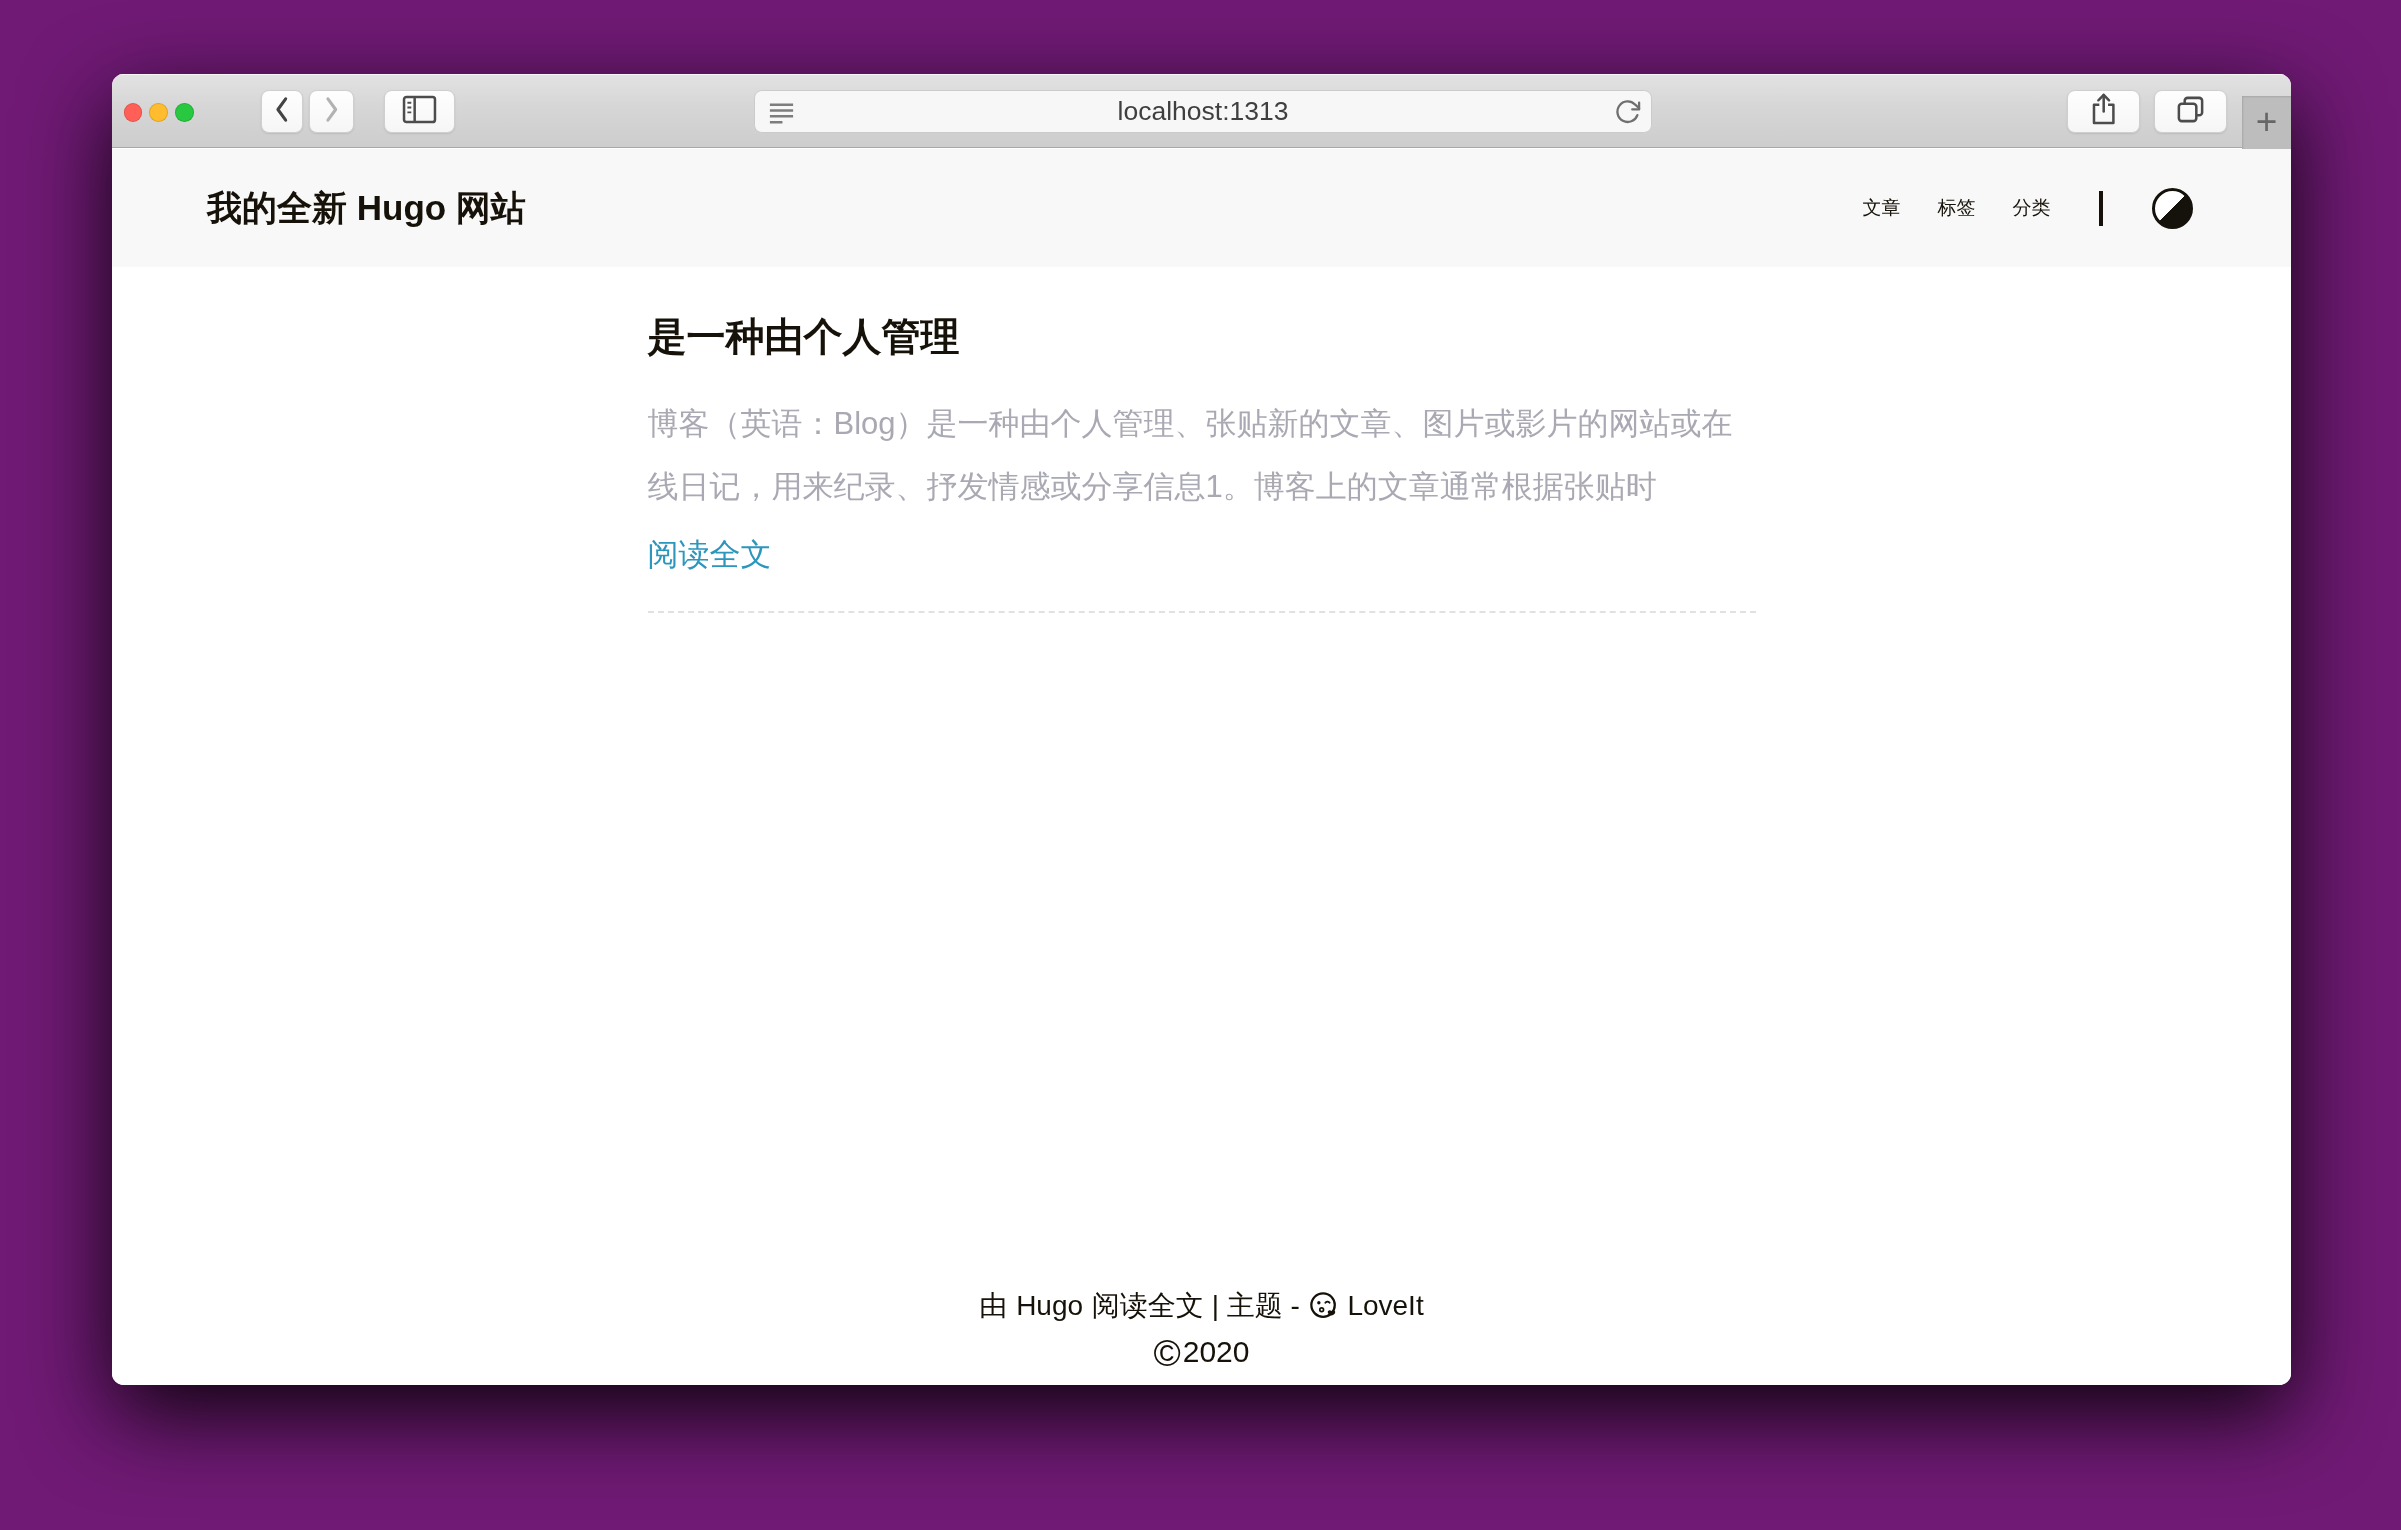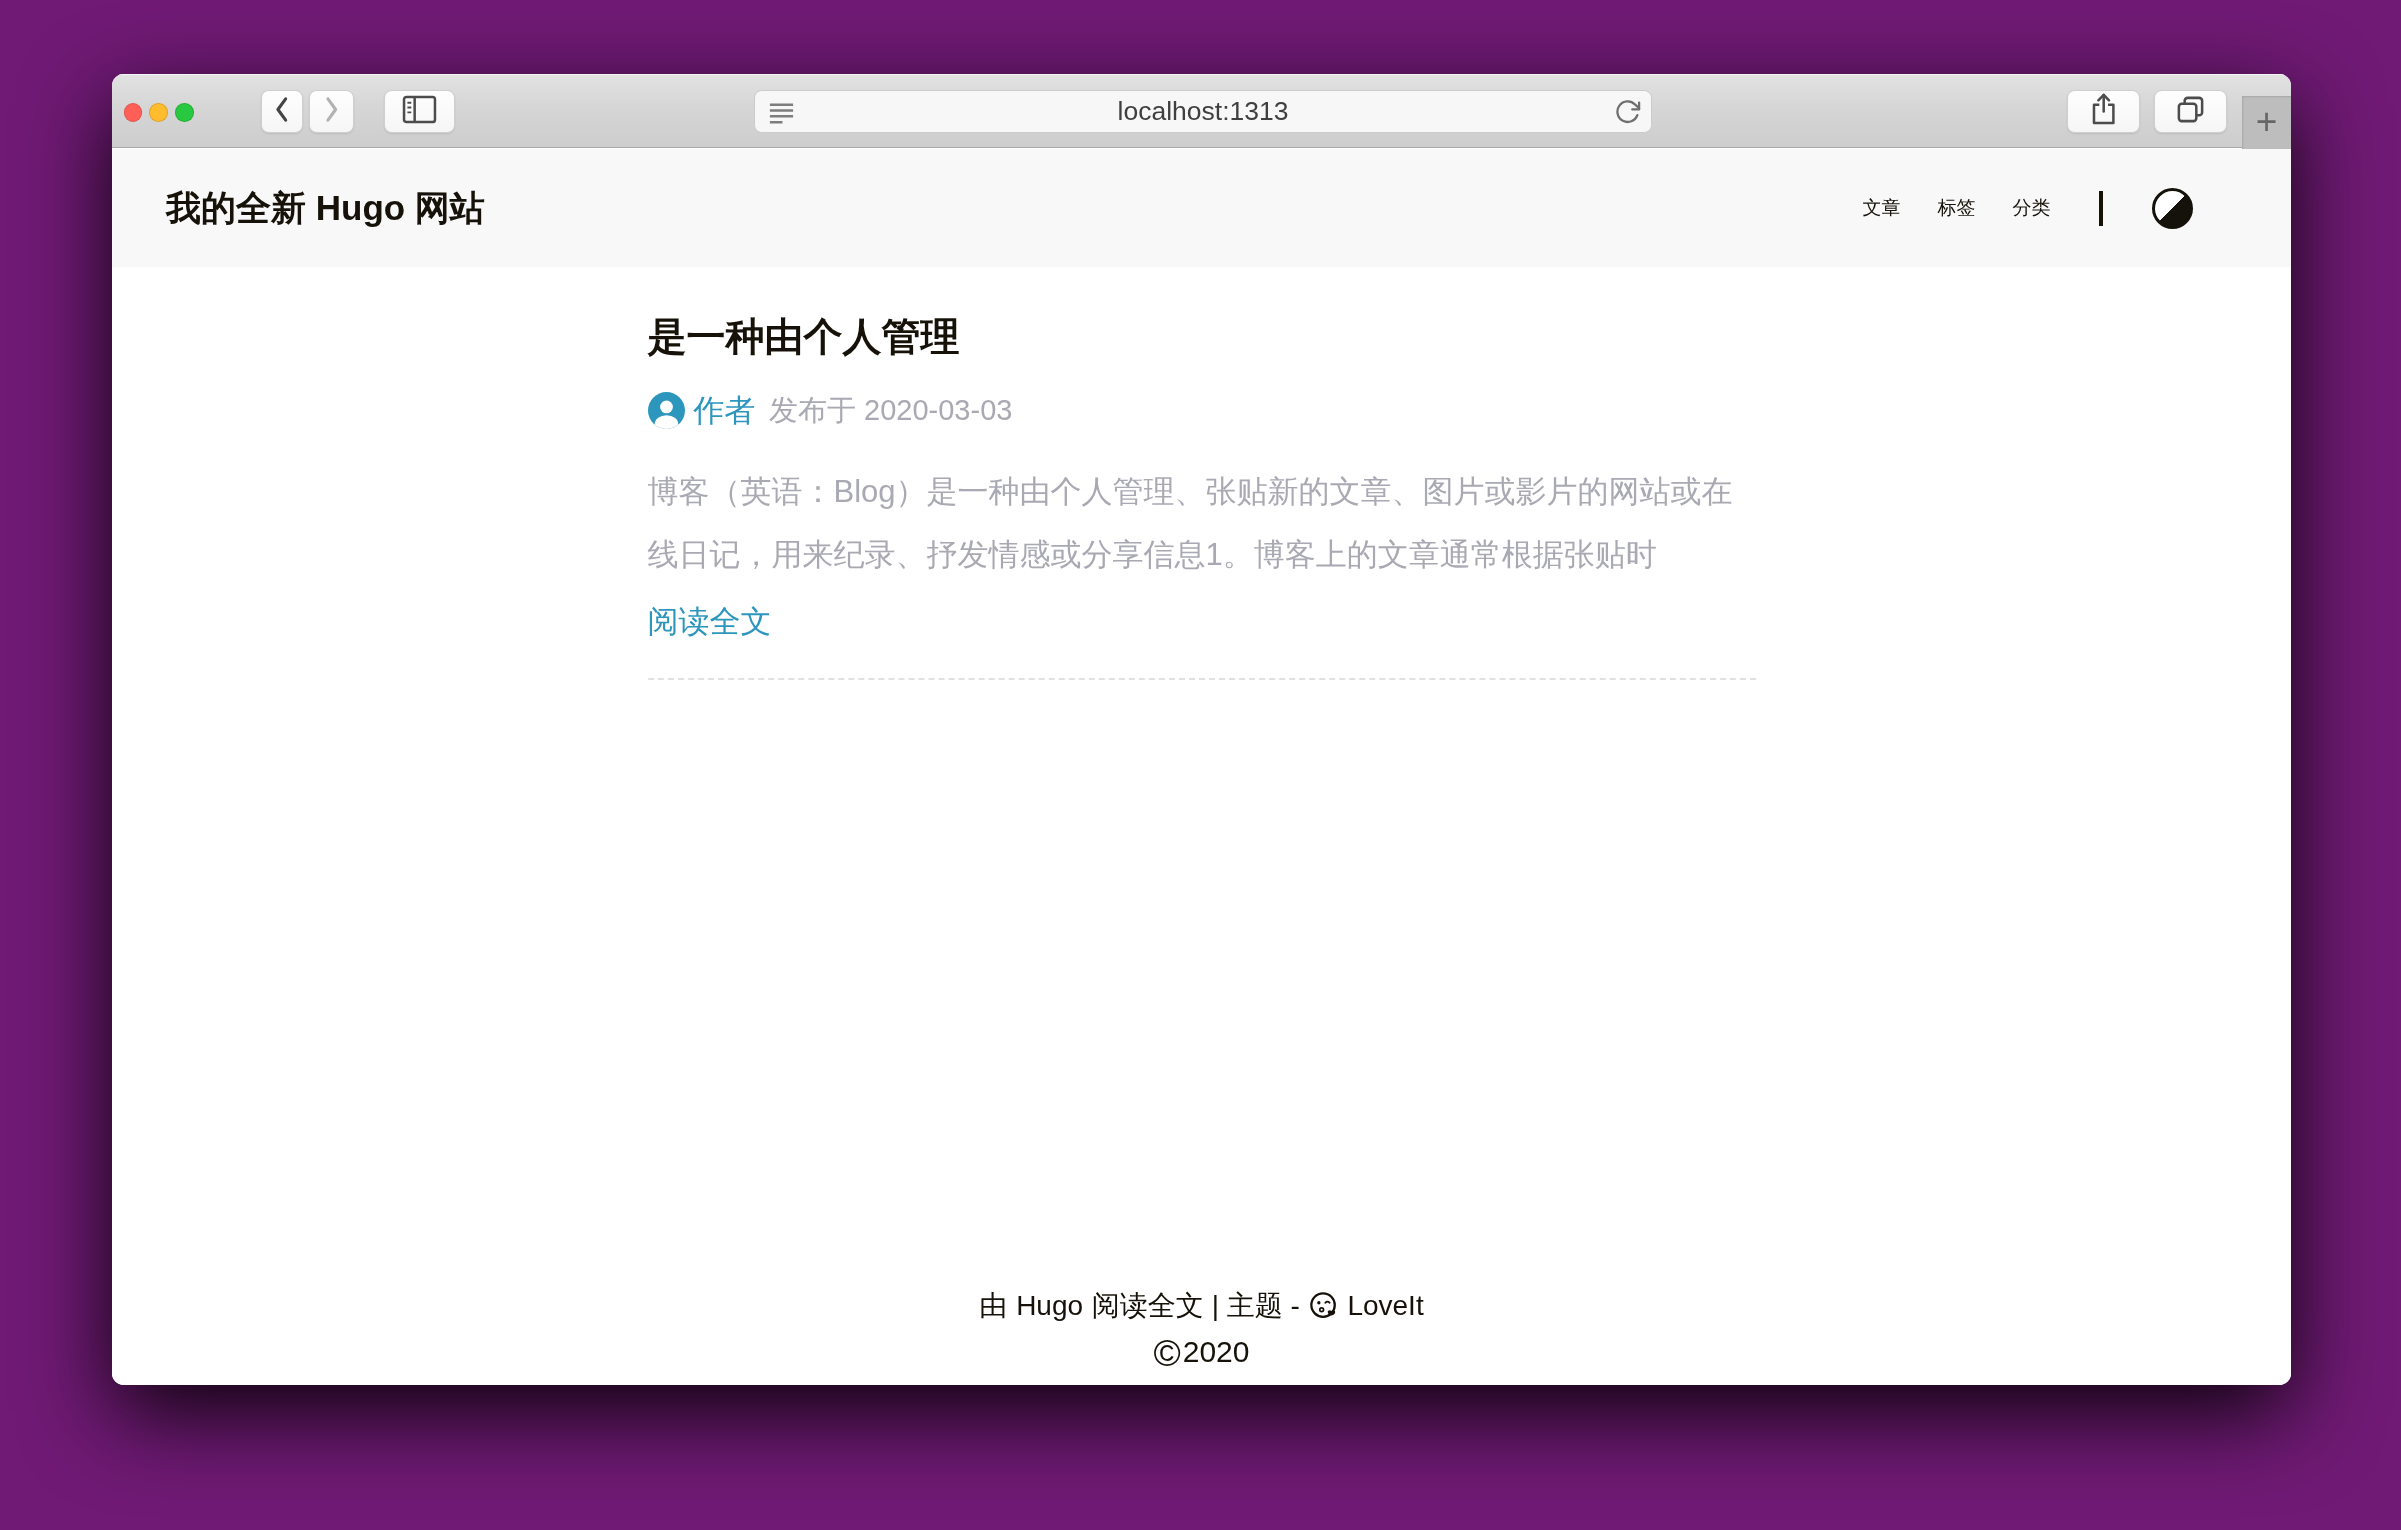--- a/index.html
+++ b/index.html
@@ -42,21 +42,21 @@
   .reload-btn { position:absolute; right:9.8px; top:7.8px; width:27.4px; height:27.4px; }
 
   .newtab { position:absolute; right:0; top:21.6px; width:49px; height:53px;
             background:#bdbdbd; box-shadow:inset 1px 1px 2px rgba(0,0,0,.12);
             display:flex; align-items:center; justify-content:center;
             font-size:37px; font-weight:300; color:#666; }
 
   
   .page { position:absolute; left:0; top:75px; width:100%; height:1236px; background:#fff; }
   .site-header { height:118px; background:#f8f8f8; display:flex; align-items:center;
-                 justify-content:space-between; padding:0 98px 0 54px; }
+                 justify-content:space-between; padding:0 98px 0 95px; }
   .site-title { font-size:35px; font-weight:bold; color:#161209; text-decoration:none; cursor:pointer; }
   .site-nav { display:flex; align-items:center; gap:37px; }
   .site-nav a { font-size:19px; color:#161209; text-decoration:none; cursor:pointer; }
   .nav-sep { width:3.9px; height:35px; background:#161209; margin:0 11.8px; }
   .theme-toggle { width:41px; height:41px; border-radius:50%; border:3.9px solid #15120b;
                   background:linear-gradient(135deg,#ffffff 0 50%,#15120b 50% 100%);
                   cursor:pointer; }
 
   
   .content { width:1108px; margin:0 auto; padding-top:43px; }
@@ -167,40 +167,20 @@
           <a>分类</a>
           <span class="nav-sep"></span>
           <span class="theme-toggle"></span>
         </nav>
       </header>
 
       <main class="content">
         <article>
           <h2 class="post-title">是一种由个人管理</h2>
 
-          <div class="post-meta">
-            <a class="author-link">
-              <span class="user-icon">
-                <svg width="37" height="37" viewBox="0 0 36 36">
-                  <defs>
-                      <clipPath id="uc">
-                        <circle cx="18" cy="18" r="18"></circle>
-                      </clipPath>
-                    </defs>
-                  <circle cx="18" cy="18" r="18" fill="#2d96bd"></circle>
-                  <g clip-path="url(#uc)">
-                    <circle cx="18" cy="14.5" r="6.2" fill="#ffffff"></circle>
-                    <ellipse cx="18" cy="31.5" rx="11.5" ry="9" fill="#ffffff"></ellipse>
-                  </g>
-                </svg>
-              </span>
-              <span>作者</span>
-            </a>
-            <span class="meta-date">发布于 2020-03-03</span>
-          </div>
 
           <p class="post-summary">博客（英语：Blog）是一种由个人管理、张贴新的文章、图片或影片的网站或在线日记，用来纪录、抒发情感或分享信息1。博客上的文章通常根据张贴时</p>
 
           <a class="read-more">阅读全文</a>
 
           <div class="post-divider"></div>
         </article>
       </main>
 
       <footer class="site-footer">

